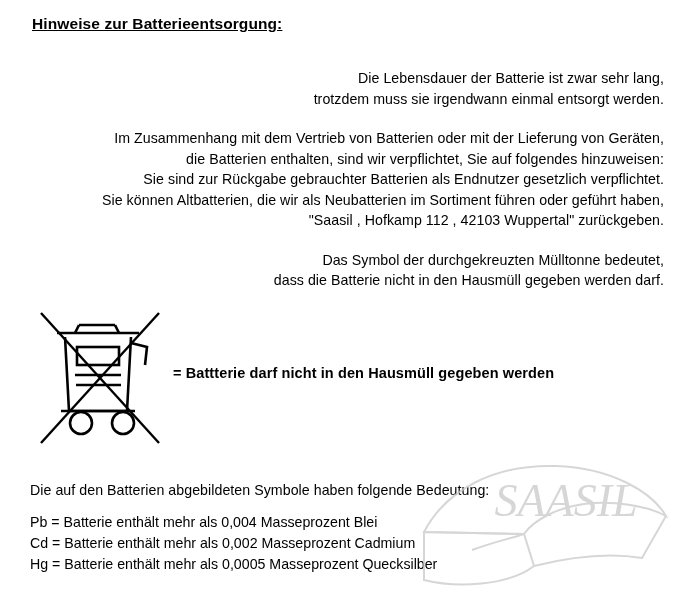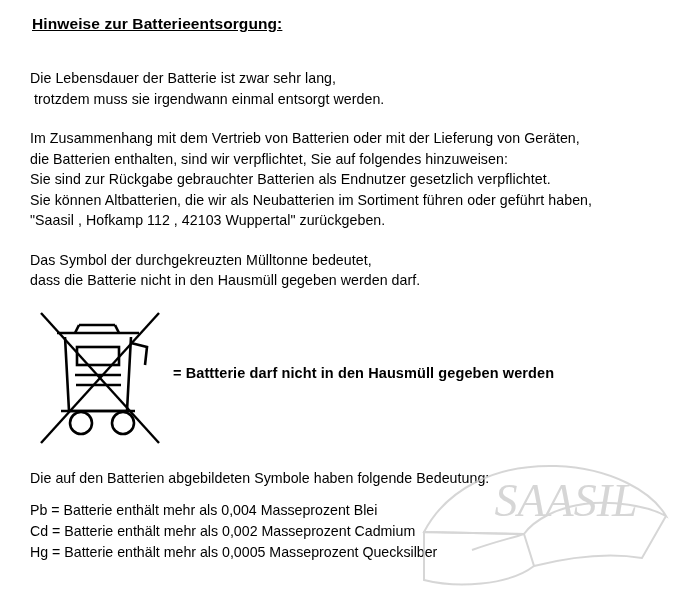--- a/index.html
+++ b/index.html
@@ -32,21 +32,21 @@
   }
   .para {
     font-size: 14.2px;
     line-height: 20.5px;
     margin: 0;
     letter-spacing: 0.05px;
   }
   .spacer-lg { height: 21px; }
   .spacer-md { height: 19px; }
   .spacer-sm { height: 12px; }
-  .line { white-space: pre; }
+  .line { white-space: pre; text-align: right; }
 
   .symbol-row {
     position: relative;
     height: 165px;
     margin-top: 12px;
   }
   .bin-wrap {
     position: absolute;
     left: 5px;
     top: 0;
@@ -56,21 +56,21 @@
   .caption {
     position: absolute;
     left: 143px;
     top: 62px;
     font-size: 14.5px;
     font-weight: bold;
     letter-spacing: 0.1px;
   }
 
   .closing {
-    margin-top: 0;
+    margin-top: 12px;
   }
   .list-line {
     font-size: 14.2px;
     line-height: 21px;
     white-space: pre;
   }
 
   .watermark {
     position: absolute;
     right: 8px;

